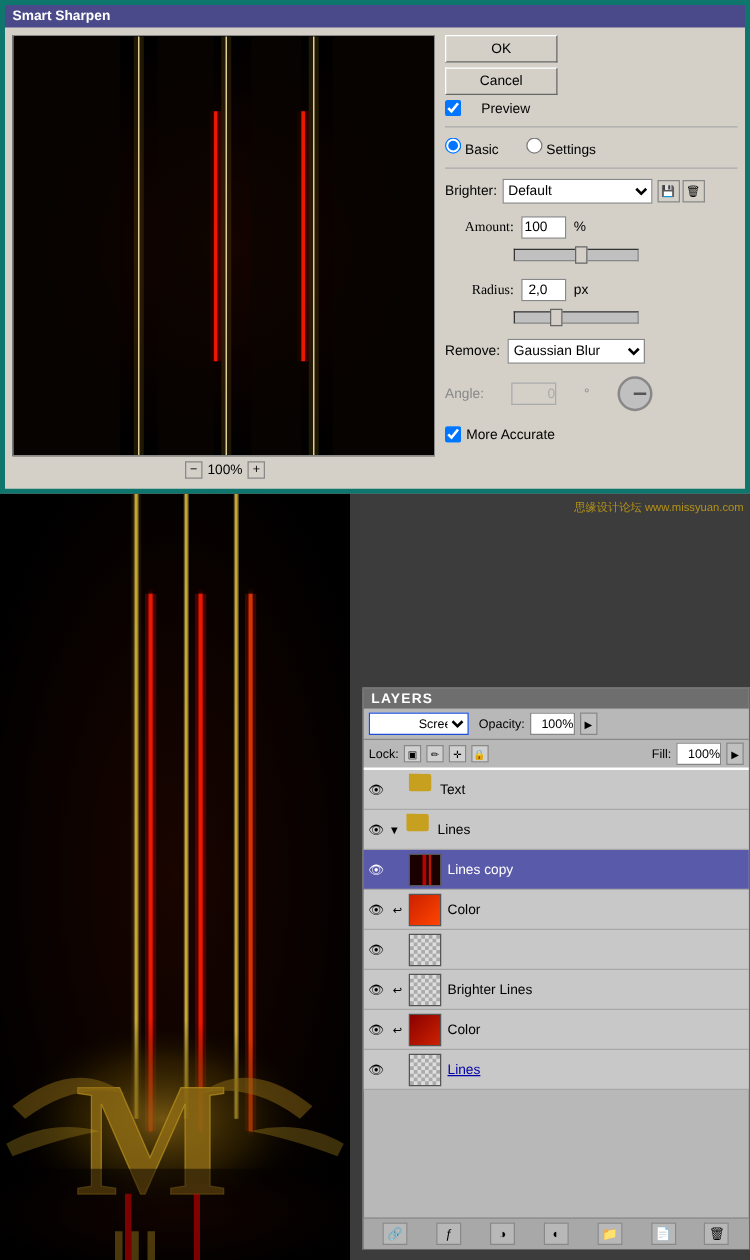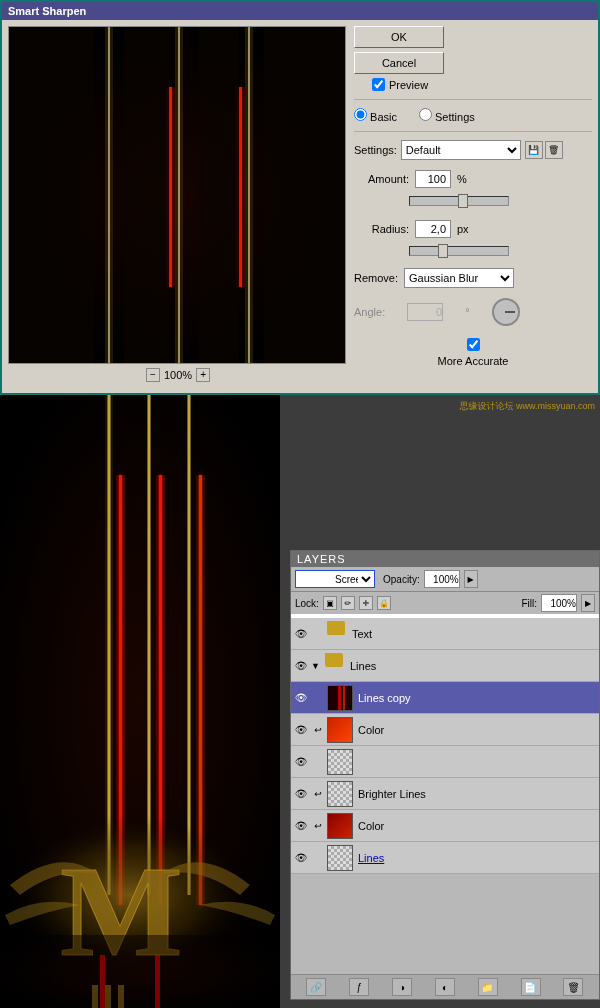--- a/index.html
+++ b/index.html
@@ -13,21 +13,21 @@
       overflow: hidden;
     }
 
     
     #smart-sharpen-dialog {
       position: absolute;
       top: 0; left: 0;
       width: 600px;
       height: 395px;
       background: #d4d0c8;
-      border: 2px solid #0f766e;
+      border: 4px solid #0f766e;
     }
 
     .dialog-title-bar {
       background: #4a4a8a;
       color: #fff;
       padding: 3px 6px;
       font-size: 11px;
       font-weight: bold;
     }
 
@@ -108,23 +108,22 @@
       border-top-color: #fff;
       border-left-color: #fff;
       cursor: pointer;
       font-size: 11px;
       text-align: center;
     }
 
     .checkbox-row {
       display: flex;
       align-items: center;
-      gap: 4px;
-      font-size: 11px;
-      margin-left: 18px;
+      gap: 16px;
+      font-size: 11px;
     }
 
     .radio-row {
       display: flex;
       align-items: center;
       gap: 22px;
       font-size: 11px;
     }
 
     .section-divider {
@@ -169,30 +168,31 @@
       display: flex;
       align-items: center;
       gap: 6px;
       font-size: 11px;
       margin-top: 4px;
     }
 
     .param-label {
       width: 55px;
       text-align: right;
+      font-family: Liberation Serif, serif;
     }
 
     .param-input {
       width: 36px;
       height: 18px;
       border: 1px solid #888;
       background: #fff;
       text-align: right;
       font-size: 11px;
-      padding-right: 4px;
+      padding-right: 14px;
     }
 
     .param-unit {
       font-size: 11px;
       width: 18px;
     }
 
     .slider-container {
       display: flex;
       align-items: center;
@@ -275,21 +275,20 @@
       top: 50%;
       transform: translateY(-50%);
     }
 
     .more-accurate-row {
       display: flex;
       align-items: center;
       gap: 4px;
       font-size: 11px;
       margin-top: 6px;
-      flex-direction: column;
     }
 
     
     #canvas-area {
       position: absolute;
       top: 395px;
       left: 0;
       width: 600px;
       height: 613px;
       background: #3c3c3c;
@@ -314,21 +313,21 @@
       width: 310px;
       height: 450px;
       background: #b8b8b8;
       border: 1px solid #666;
     }
 
     .layers-title {
       background: #6e6e6e;
       color: #fff;
       font-size: 11px;
-      font-weight: normal;
+      font-weight: bold;
       padding: 2px 6px;
       letter-spacing: 1px;
     }
 
     .layers-controls {
       background: #b8b8b8;
       padding: 3px 4px;
       display: flex;
       align-items: center;
       gap: 4px;
@@ -370,21 +369,21 @@
       justify-content: center;
     }
 
     .lock-row {
       background: #b8b8b8;
       padding: 2px 4px;
       display: flex;
       align-items: center;
       gap: 4px;
       font-size: 10px;
-      border-bottom: 4px solid #ffffff;
+      border-bottom: 2px solid #ffffff;
     }
 
     .lock-icon-small {
       width: 14px;
       height: 14px;
       border: 1px solid #888;
       background: #d0d0d0;
       display: flex;
       align-items: center;
       justify-content: center;
@@ -620,21 +619,21 @@
         </label>
         <label>
           <input type="radio" name="mode" style="">
           <span>Settings</span>
         </label>
       </div>
 
       <hr class="section-divider">
 
       <div class="settings-row">
-        <span>Settings:</span>
+        <span>Brighter:</span>
         <select class="settings-select">
           <option>Default</option>
         </select>
         <div class="settings-icons">
           <div class="icon-btn">💾</div>
           <div class="icon-btn">🗑</div>
         </div>
       </div>
 
       <div class="param-row">

